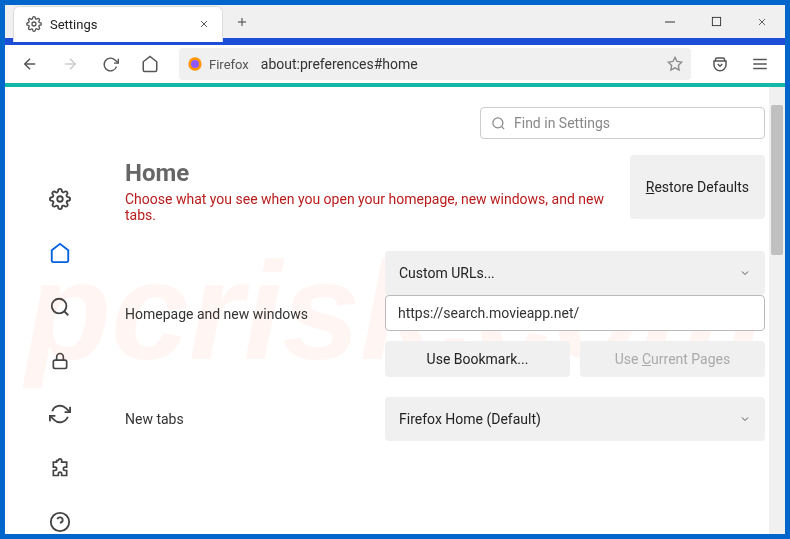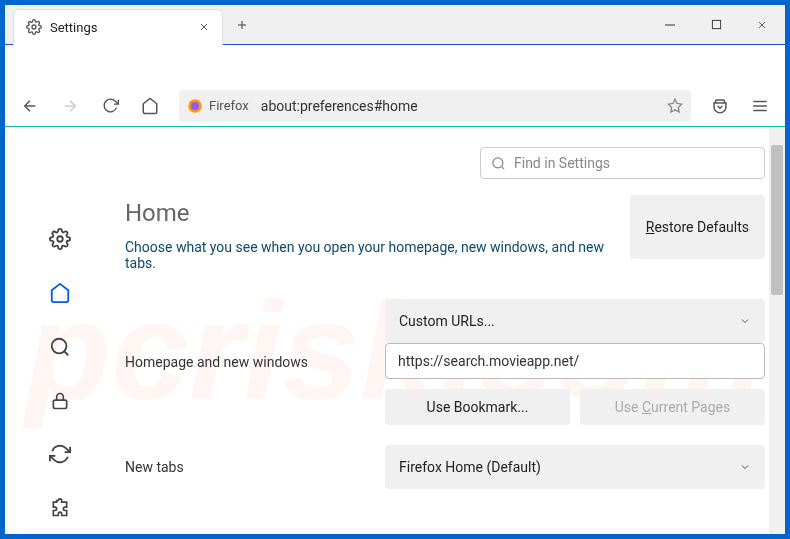--- a/index.html
+++ b/index.html
@@ -1,53 +1,53 @@
 <!DOCTYPE html>
 <html><head>
   <meta charset="utf-8">
   <style>
     * { margin: 0; padding: 0; box-sizing: border-box; font-family: -apple-system, BlinkMacSystemFont, "Segoe UI", Roboto, sans-serif; }
     body { background: #0066cc; width: 790px; height: 539px; overflow: hidden; }
     .window { background: #fff; width: 780px; height: 529px; margin: 5px; position: relative; overflow: hidden; }
     
     
-    .titlebar { display: flex; align-items: center; height: 40px; background: #f0f0f0; border-bottom: 1px solid #1d4ed8; }
+    .titlebar { display: flex; align-items: center; height: 40px; background: #f0f0f0; border-bottom: 7px solid #1d4ed8; }
     .tab { display: flex; align-items: center; background: #fff; border-radius: 6px 6px 0 0; padding: 8px 12px; margin-left: 8px; width: 210px; height: 36px; margin-top: 4px; border: 1px solid #ddd; border-bottom: none; }
     .tab .icon { margin-right: 8px; color: #555; }
     .tab .label { flex: 1; font-size: 13px; color: #222; }
     .tab .close { color: #555; cursor: pointer; }
     .newtab-btn { margin-left: 12px; color: #555; font-size: 18px; cursor: pointer; }
     .window-controls { margin-left: auto; display: flex; }
     .window-controls > div { width: 46px; height: 40px; display: flex; align-items: center; justify-content: center; color: #333; cursor: pointer; }
     
     
-    .toolbar { display: flex; align-items: center; height: 42px; padding: 0 8px; gap: 6px; border-bottom: 1px solid #14b8a6; margin-top: 40px; }
+    .toolbar { display: flex; align-items: center; height: 42px; padding: 0 8px; gap: 6px; border-bottom: 4px solid #14b8a6; }
     .tool-btn { width: 34px; height: 34px; display: flex; align-items: center; justify-content: center; color: #555; border-radius: 4px; cursor: pointer; }
     .tool-btn.disabled { color: #ccc; }
     .addressbar { flex: 1; display: flex; align-items: center; height: 32px; background: #f0f0f0; border-radius: 4px; padding: 0 8px; margin: 0 6px; }
     .addressbar .brand { display: flex; align-items: center; gap: 6px; font-size: 13px; color: #555; }
     .addressbar .url { margin-left: 12px; font-size: 14px; color: #333; flex: 1; }
     .addressbar .star { color: #888; margin-left: auto; }
     
     
     .content { display: flex; height: calc(100% - 82px); position: relative; }
     .sidebar { width: 110px; display: flex; flex-direction: column; align-items: center; padding-top: 100px; gap: 30px; }
     .sidebar-item { width: 36px; height: 36px; display: flex; align-items: center; justify-content: center; color: #444; border-radius: 4px; cursor: pointer; }
     .sidebar-item.active { color: #0060df; }
     
     .main { flex: 1; padding: 20px 20px 0 10px; position: relative; overflow: hidden; }
     .search-row { display: flex; justify-content: flex-end; margin-bottom: 20px; }
     .search-box { width: 285px; height: 32px; border: 1px solid #ccc; border-radius: 4px; display: flex; align-items: center; padding: 0 10px; gap: 8px; color: #888; font-size: 14px; }
     
-    .page-title { font-size: 24px; color: #666; font-weight: 400; margin-bottom: 12px; }
+    .page-title { font-size: 24px; color: #666; font-weight: 700; margin-bottom: 4px; }
     .restore-btn { float: right; padding: 24px 16px; background: #f0f0f0; border: none; border-radius: 4px; font-size: 14px; color: #222; cursor: pointer; margin-top: -4px; }
     .restore-btn .uline { text-decoration: underline; }
     
     .section-title { font-size: 17px; font-weight: 600; color: #111; margin-top: 32px; margin-bottom: 12px; clear: both; }
-    .section-desc { font-size: 14px; color: #0c4a6e; margin-bottom: 28px; }
+    .section-desc { font-size: 14px; color: #b91c1c; margin-bottom: 28px; }
     
     .form-row { display: flex; align-items: center; margin-bottom: 10px; }
     .form-label { width: 260px; font-size: 14px; color: #333; }
     .form-controls { flex: 1; }
     
     .dropdown { width: 100%; height: 44px; background: #f0f0f0; border: none; border-radius: 4px; padding: 0 14px; font-size: 14px; color: #222; display: flex; align-items: center; justify-content: space-between; cursor: pointer; }
     .dropdown .chev { color: #555; }
     
     .text-input { width: 100%; height: 36px; border: 1px solid #bbb; border-radius: 4px; padding: 0 12px; font-size: 14px; color: #333; }
     

